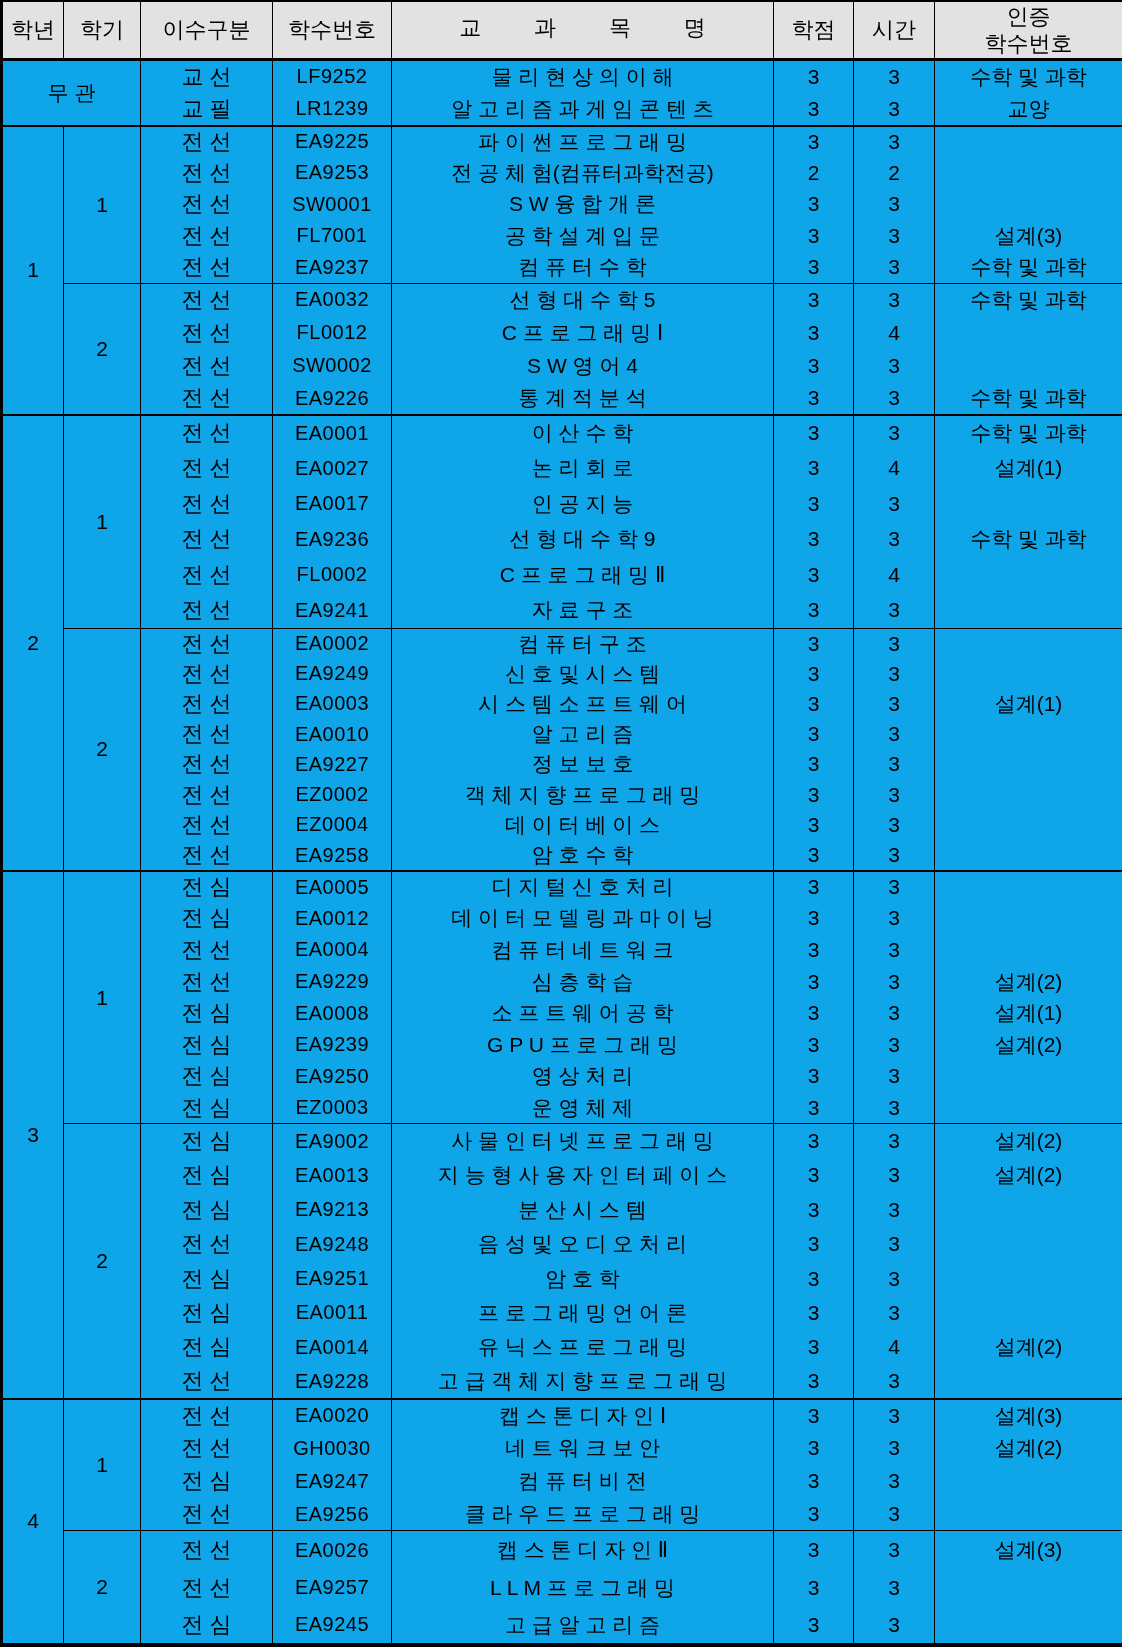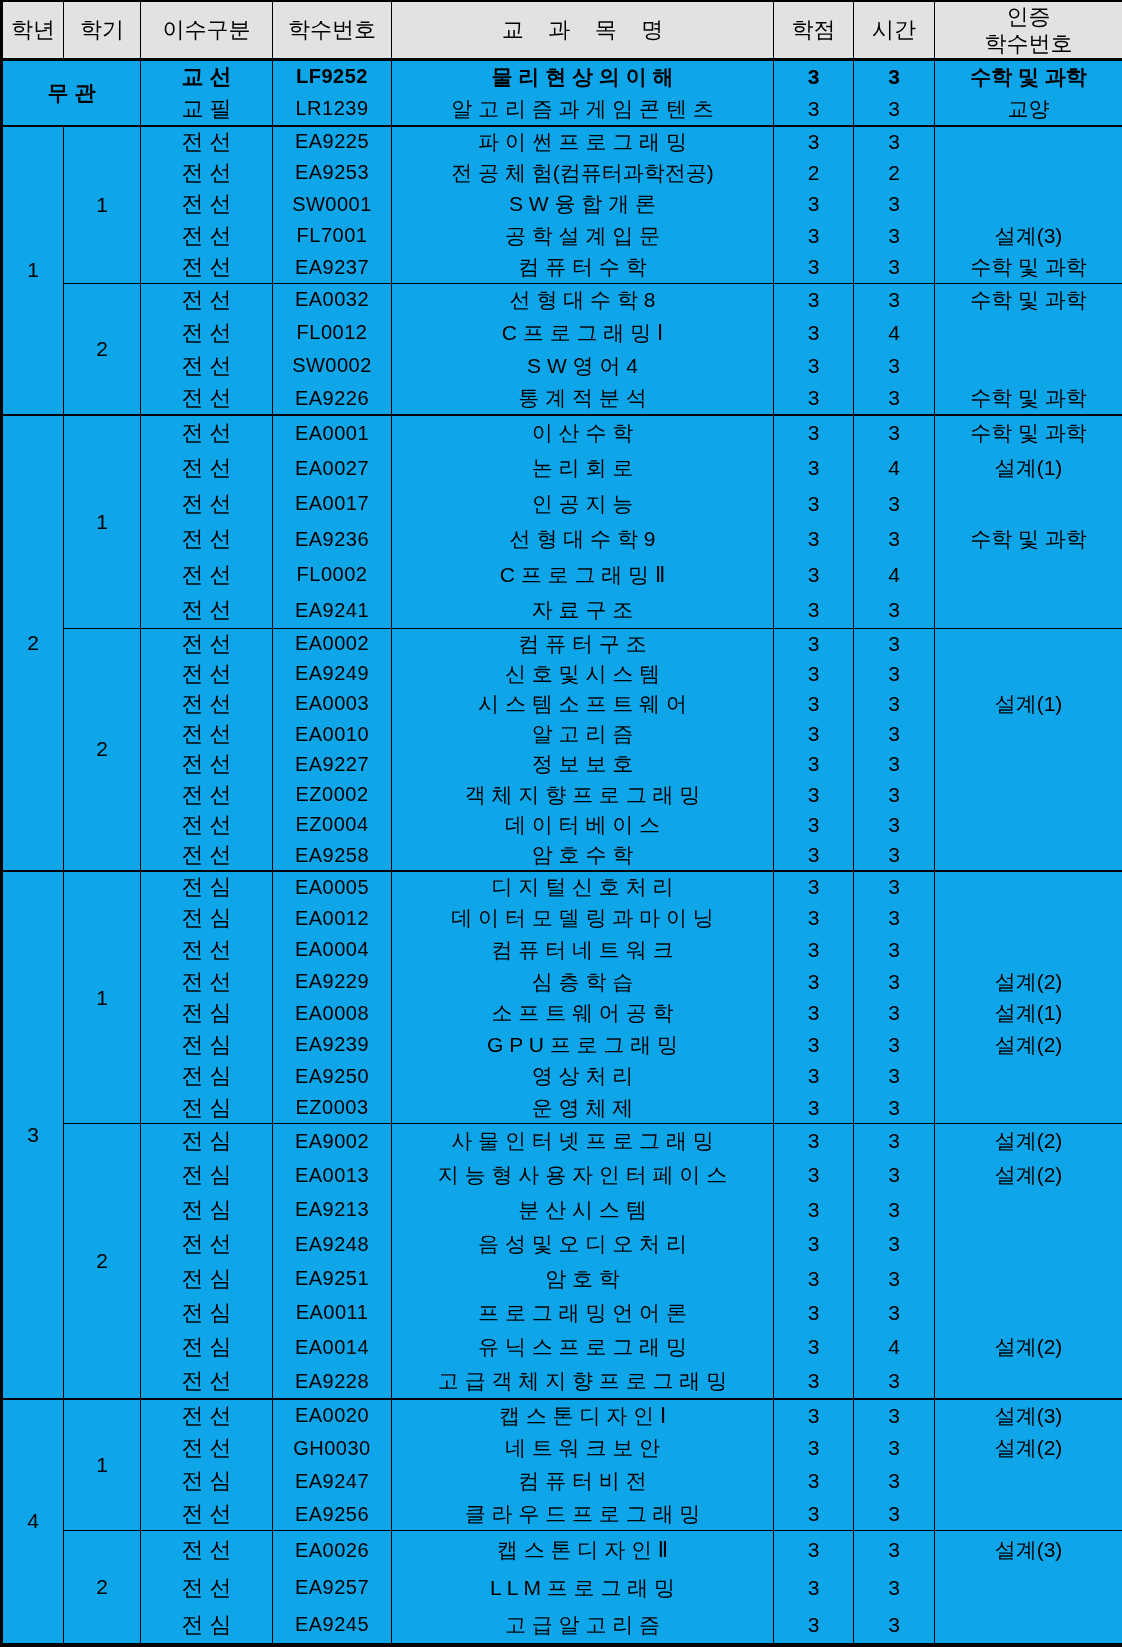--- a/index.html
+++ b/index.html
@@ -30,21 +30,21 @@
     border: 1px solid #000;
     border-bottom: 3px solid #000;
     height: 56px;
     font-weight: normal;
     font-size: 22px;
     text-align: center;
     vertical-align: middle;
     padding: 0;
     line-height: 1.25;
   }
-  table.curriculum th.th-name { white-space: pre; }
+  table.curriculum th.th-name { white-space: pre; font-family: Liberation Mono, monospace; }
   table.curriculum th.th-cert { white-space: pre-line; }
   table.curriculum td {
     border-left: 1px solid #000;
     border-right: 1px solid #000;
     text-align: center;
     vertical-align: middle;
     padding: 0 2px;
     overflow: hidden;
     white-space: nowrap;
   }
@@ -80,21 +80,21 @@
         <th>이수구분</th>
         <th>학수번호</th>
         <th class="th-name">교    과    목    명</th>
         <th>학점</th>
         <th>시간</th>
         <th class="th-cert">인증
 학수번호</th>
       </tr>
     </thead>
     <tbody>
-        <tr class="sem-start year-start" style="height: 33px; font-weight: bold;">
+        <tr class="sem-start year-start" style="height: 33px;">
           <td class="year-cell" rowspan="2" colspan="2">무 관</td>
           <td class="category-cell">교 선</td>
           <td class="course-code-cell">LF9252</td>
           <td class="course-name-cell">물 리 현 상 의 이 해</td>
           <td class="credits-cell">3</td>
           <td class="hours-cell">3</td>
           <td class="cert-cell">수학 및 과학</td>
         </tr>
         <tr style="height: 33px;">
           <td class="category-cell">교 필</td>
@@ -143,21 +143,21 @@
           <td class="course-code-cell">EA9237</td>
           <td class="course-name-cell">컴 퓨 터 수 학</td>
           <td class="credits-cell">3</td>
           <td class="hours-cell">3</td>
           <td class="cert-cell">수학 및 과학</td>
         </tr>
         <tr class="sem-start" style="height: 33px;">
           <td class="semester-cell" rowspan="4">2</td>
           <td class="category-cell">전 선</td>
           <td class="course-code-cell">EA0032</td>
-          <td class="course-name-cell">선 형 대 수 학 8</td>
+          <td class="course-name-cell">선 형 대 수 학 5</td>
           <td class="credits-cell">3</td>
           <td class="hours-cell">3</td>
           <td class="cert-cell">수학 및 과학</td>
         </tr>
         <tr style="height: 33px;">
           <td class="category-cell">전 선</td>
           <td class="course-code-cell">FL0012</td>
           <td class="course-name-cell">C 프 로 그 래 밍 Ⅰ</td>
           <td class="credits-cell">3</td>
           <td class="hours-cell">4</td>

